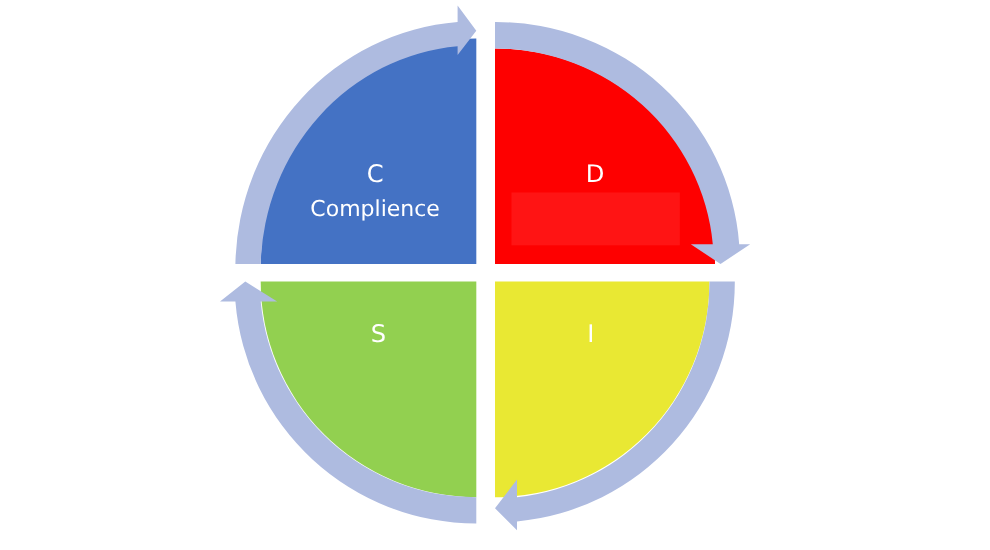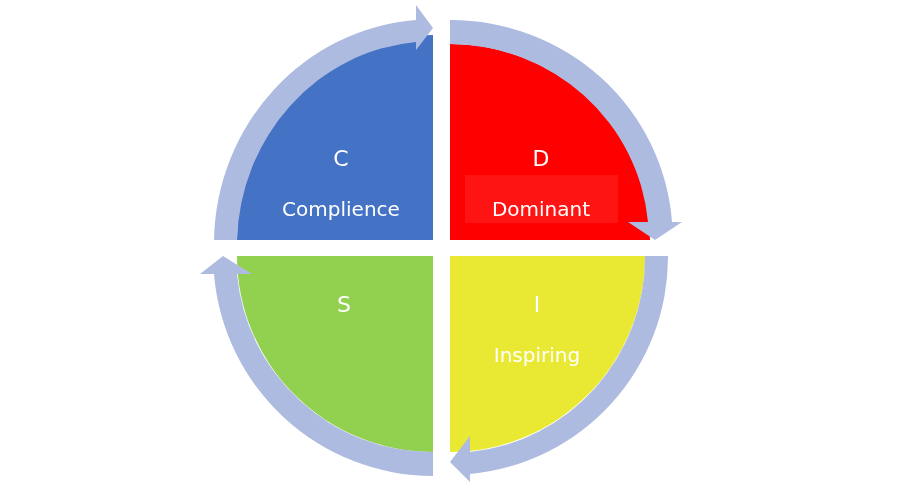--- a/index.html
+++ b/index.html
@@ -1,21 +1,21 @@
 <!DOCTYPE html>
 <html><head>
 <meta charset="utf-8">
 <style>
   html, body { margin: 0; padding: 0; background: #ffffff; }
   body { width: 900px; height: 500px; position: relative; overflow: hidden;
          font-family: "DejaVu Sans", sans-serif; }
   svg.diagram { position: absolute; left: 0; top: 0; }
   .quad-label { position: absolute; color: #ffffff; text-align: center; width: 200px; }
   .quad-letter { font-size: 22px; line-height: 26px; display: block; }
-  .quad-word { font-size: 20px; line-height: 26px; display: block; margin-top: 24px; }
+  .quad-word { font-size: 20px; line-height: 26px; display: block; margin-top: 4px; }
 </style>
 </head>
 <body>
 
 <svg class="diagram" width="900" height="500" viewBox="0 0 900 500">
 
   <path d="M433,240 L237,240 A196,205 0 0 1 433,35 Z" fill="#4472c4"></path>
 
   <path d="M450,240 L450,44 A200,196 0 0 1 650,240 Z" fill="#fe0000"></path>
 
@@ -34,23 +34,21 @@
   <path d="M433,476 A220,220 0 0 1 214,274 L200,274 L223,256 L252,274 L237,274 A196,196 0 0 0 433,452 Z" fill="#aebbe0"></path>
 </svg>
 
 <div class="quad-label" style="left:241px; top:146px;">
   <span class="quad-letter">C</span>
   <span class="quad-word">Complience</span>
 </div>
 
 <div class="quad-label" style="left:441px; top:146px;">
   <span class="quad-letter">D</span>
-  <span class="quad-word">Dominant</span>
 </div>
 
 <div class="quad-label" style="left:244px; top:292px;">
   <span class="quad-letter">S</span>
 </div>
 
 <div class="quad-label" style="left:437px; top:292px;">
   <span class="quad-letter">I</span>
-  <span class="quad-word">Inspiring</span>
 </div>
 
 </body></html>

